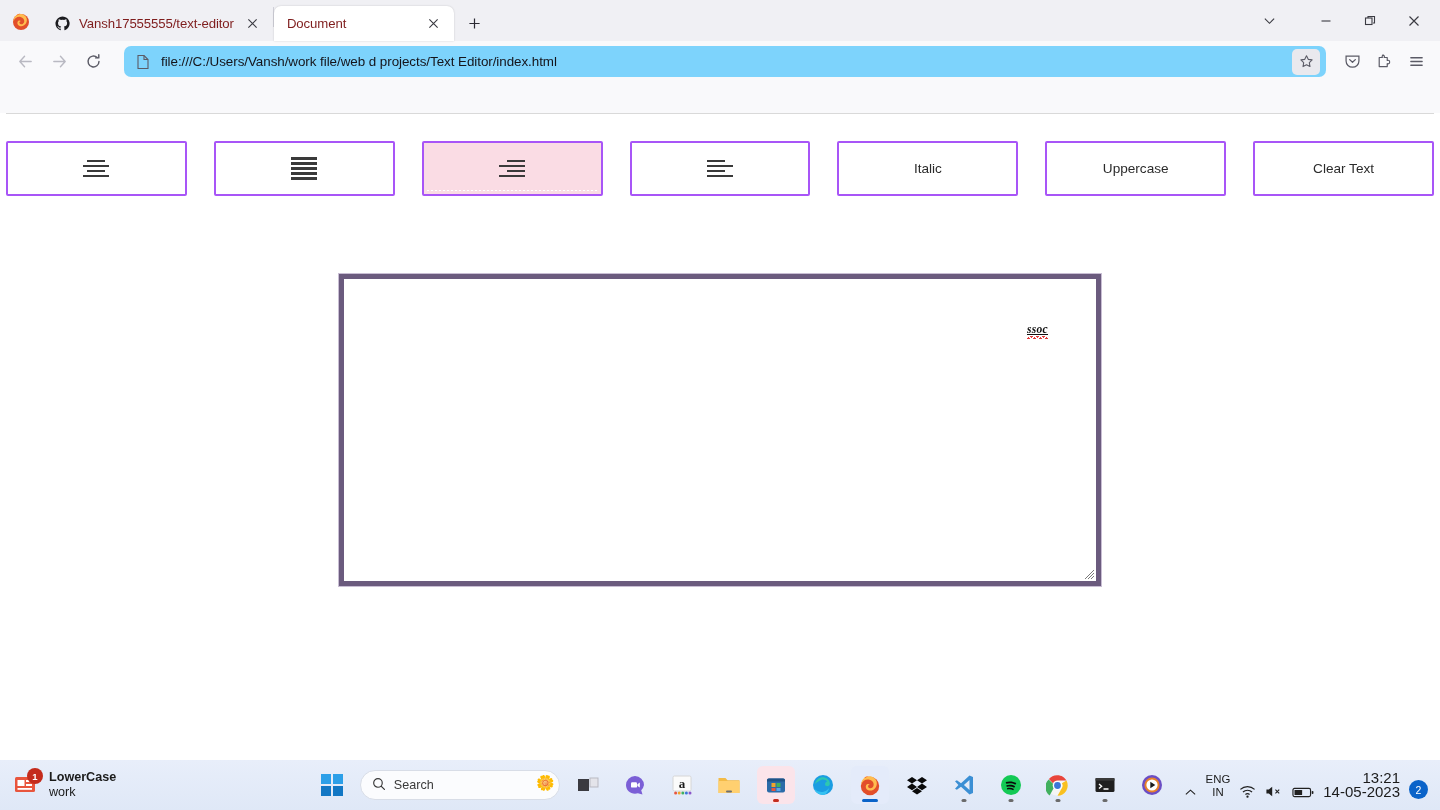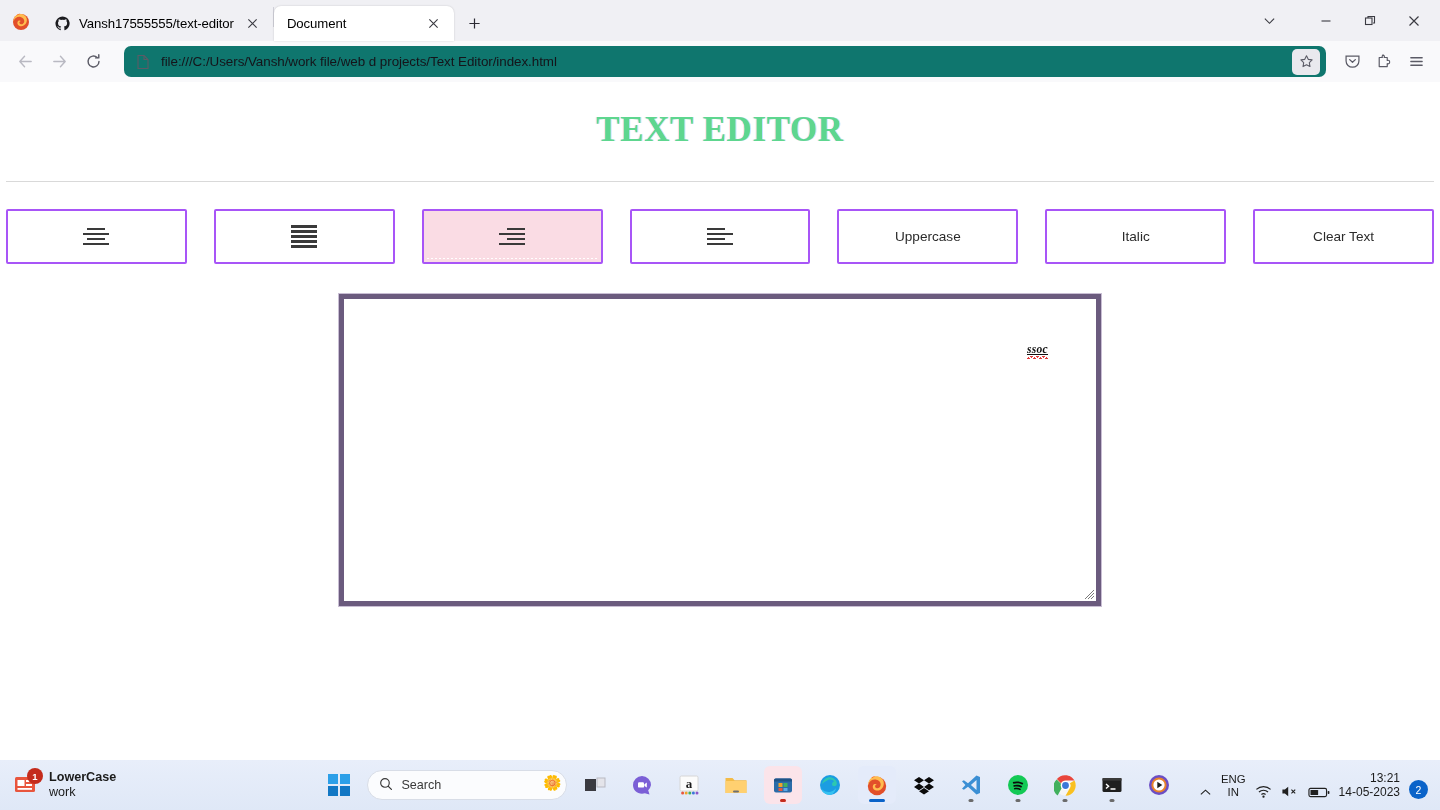--- a/index.html
+++ b/index.html
@@ -19,21 +19,21 @@
     position: relative;
   }
   .fx-logo-slot {
     width: 41px; height: 41px; display: flex; align-items: center; justify-content: center;
   }
   .tabs { display: flex; align-items: flex-end; height: 41px; }
   .tab {
     height: 35px; display: flex; align-items: center;
     padding: 0 10px 0 13px; border-radius: 6px 6px 0 0;
     margin-bottom: 0px; gap: 9px; min-width: 180px;
-    position: relative; font-size: 13.2px; color: #000000;
+    position: relative; font-size: 13.2px; color: #7f1d1d;
   }
   .tab.inactive { background: transparent; }
   .tab.active { background: #ffffff; box-shadow: 0 0 2px rgba(0,0,0,.18); border-radius: 7px 7px 0 0; gap: 21px; }
   .tab .favicon { width: 16px; height: 16px; flex: 0 0 16px; display:flex; align-items:center; justify-content:center; }
   .tab .tab-title { flex: 1; white-space: nowrap; overflow: hidden; text-overflow: ellipsis; letter-spacing: -.1px; }
   .tab .tab-close { width: 20px; height: 20px; display: flex; align-items:center; justify-content:center; border-radius: 4px; color:#4a4a52; }
   .tab-sep { width:1px; height:20px; background:#cfcfd8; align-self:center; margin-bottom:7px; }
   .newtab {
     width: 30px; height: 30px; margin: 0 0 3px 6px; border-radius: 5px;
     display:flex; align-items:center; justify-content:center; color:#2b2a33;
@@ -47,21 +47,21 @@
   .navbar {
     height: 41px; background:#f9f9fb; display:flex; align-items:center;
     padding: 0 8px; gap: 0px;
   }
   .nav-icon {
     width: 34px; height: 32px; border-radius: 5px;
     display:flex; align-items:center; justify-content:center; color:#5b5b66;
   }
   .nav-icon.disabled { color: #b9b9c2; }
   .urlbar {
-    flex: 1; height: 31px; background:#0f766e; border-radius: 7px;
+    flex: 1; height: 31px; background:#7dd3fc; border-radius: 7px;
     display:flex; align-items:center; margin: 0 10px 0 14px;
     padding: 0 6px 0 10px; font-size: 13.4px; color:#15141a;
   }
   .urlbar .doc-icon { width:18px; height:18px; margin-right:9px; display:flex; align-items:center; justify-content:center;}
   .urlbar .url-text { flex:1; white-space:nowrap; overflow:hidden; letter-spacing:-.05px;}
   .urlbar .star { width:28px; height:26px; border-radius:5px; display:flex; align-items:center; justify-content:center; color:#5b5b66; background:#e9e9ee;}
   .tb-icon { width:32px; height:32px; border-radius:5px; display:flex; align-items:center; justify-content:center; color:#5b5b66; }
 
   
   .page { background:#fff; height: 678px; position:relative; }
@@ -91,20 +91,21 @@
   
   .align-icon { display:flex; flex-direction:column; gap:2.5px; width:26px; }
   .align-icon i { display:block; height:2.6px; background:#3a3a3a; border-radius:0; }
 
   .editor-wrap { display:flex; justify-content:center; margin-top: 30px; }
   .editor {
     width: 762px; height: 312px; background:#fff;
     border: 5px solid #6b5b7e;
     box-shadow: 0 0 0 1px #c9bed4;
     position: relative;
+    margin-top: 48px;
   }
   .editor-text {
     position:absolute; right: 48px; top: 44px;
     font-family:"Liberation Serif", serif;
     font-weight: bold; font-style: italic; font-size: 11.5px;
     color:#101010; letter-spacing:.3px;
     text-decoration: underline; text-decoration-color:#101010; text-underline-offset:1px;
   }
   .squiggle {
     position:absolute; left:0; right:0; bottom:-4px; height:3px;
@@ -138,21 +139,21 @@
   }
   .tbapp { width:38px; height:38px; border-radius:6px; display:flex; align-items:center; justify-content:center; position:relative; }
   .tbapp.hl { background:#fbe4ea; }
   .tbapp.hl2 { background:#e4ebfa; }
   .tbapp .dot { position:absolute; bottom:2px; left:50%; transform:translateX(-50%); width:5px; height:3px; border-radius:2px; background:#6b6b6b; }
   .tbapp .dot.red { background:#c42b1c; width:6px; }
   .tbapp .dot.blue { background:#0a63c9; width:16px; height:3px; }
   .tray { display:flex; align-items:flex-end; gap:9px; padding-right:12px; }
   .tray-item { display:flex; align-items:center; justify-content:center; color:#202020; }
   .lang { font-size:11.4px; line-height:13px; text-align:center; color:#1b1b1b; }
-  .clock { font-size:12px; line-height:14px; text-align:right; color:#1b1b1b; }
+  .clock { font-size:15px; line-height:14px; text-align:right; color:#1b1b1b; }
   .notif-badge { width:19px; height:19px; border-radius:50%; background:#0a63c9; color:#fff; font-size:10.5px; display:flex; align-items:center; justify-content:center; }
 </style>
 </head>
 <body>
 
 <div class="browser">
 
   <div class="tabstrip">
     <div class="fx-logo-slot">
       <svg width="20" height="20" viewBox="0 0 20 20">
@@ -262,21 +263,20 @@
     </div>
     <div class="tb-icon">
       <svg width="17" height="17" viewBox="0 0 18 18">
           <path stroke="#5b5b66" stroke-width="1.4" stroke-linecap="round" d="M3 5h12M3 9h12M3 13h12"></path>
         </svg>
     </div>
   </div>
 
   <div class="page">
 
-    <div class="page-title">TEXT EDITOR</div>
     <div class="divider"></div>
 
     <div class="toolbar">
 
 
 
       <div class="tbtn">
         <span class="align-icon">
           <i style="width:18px;margin:0 auto"></i>
             <i style="width:26px"></i>
@@ -308,25 +308,25 @@
       <div class="tbtn">
         <span class="align-icon">
           <i style="width:18px;margin-right:auto"></i>
             <i style="width:26px"></i>
             <i style="width:18px;margin-right:auto"></i>
             <i style="width:26px"></i>
         </span>
       </div>
 
       <div class="tbtn">
+        <span>Italic</span>
+      </div>
+
+      <div class="tbtn">
         <span>Uppercase</span>
-      </div>
-
-      <div class="tbtn">
-        <span>Italic</span>
       </div>
 
 
       <div class="tbtn">
         <span>Clear Text</span>
       </div>
 
     </div>
 
     <div class="editor-wrap">

